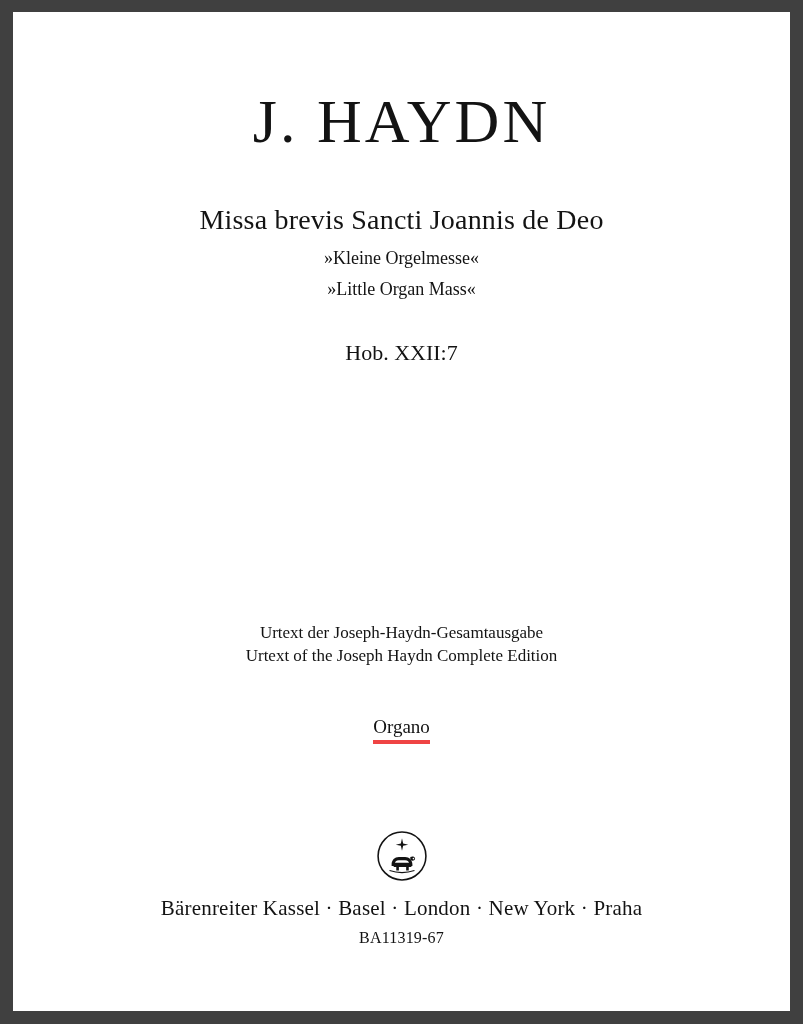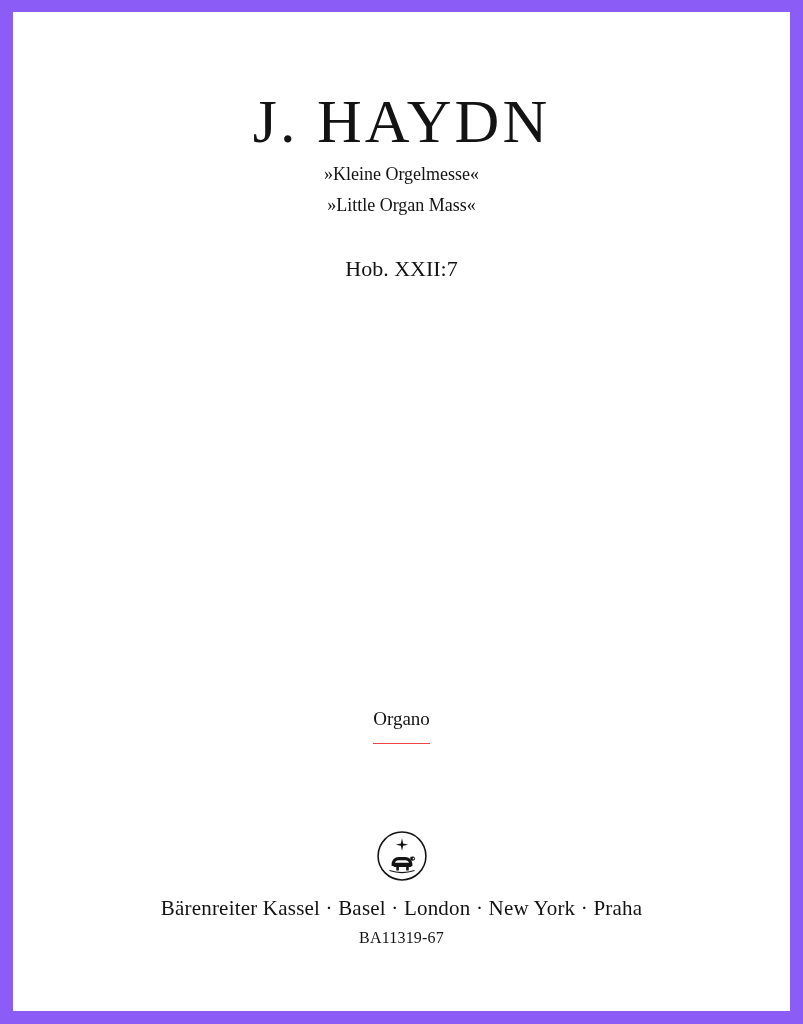--- a/index.html
+++ b/index.html
@@ -12,21 +12,21 @@
     height: 1024px;
     font-family: "Liberation Serif", serif;
     color: #111111;
     overflow: hidden;
   }
 
   .page {
     position: relative;
     width: 803px;
     height: 1024px;
-    background: #8b5cf6;
+    background: #404040;
     box-sizing: border-box;
     padding: 12px 13px 13px 13px;
   }
 
   .sheet {
     position: relative;
     width: 100%;
     height: 100%;
     background: #ffffff;
     box-sizing: border-box;
@@ -96,22 +96,22 @@
     font-size: 17px;
     color: #131313;
     line-height: 1.35;
   }
 
   .part-name {
     margin-top: 48px;
     font-size: 19px;
     color: #131313;
     text-align: center;
-    border-bottom: 1px solid #ef4444;
-    padding-bottom: 13px;
+    border-bottom: 4px solid #ef4444;
+    padding-bottom: 2px;
     display: inline-block;
   }
 
   .part-wrap {
     text-align: center;
   }
 
   .logo {
     margin-top: 86px;
     width: 52px;
@@ -136,29 +136,34 @@
   }
 </style>
 </head>
 <body>
 
 <div class="page">
   <div class="sheet">
 
     <div class="composer">J. HAYDN</div>
 
+    <div class="work-title">Missa brevis Sancti Joannis de Deo</div>
 
     <div class="subtitle-de">»Kleine Orgelmesse«</div>
 
     <div class="subtitle-en">»Little Organ Mass«</div>
 
     <div class="catalog">Hob. XXII:7</div>
 
     <div class="spacer-large"></div>
 
+    <div class="edition-block">
+      <div class="edition-de">Urtext der Joseph-Haydn-Gesamtausgabe</div>
+      <div class="edition-en">Urtext of the Joseph Haydn Complete Edition</div>
+    </div>
 
     <div class="part-wrap">
       <div class="part-name">Organo</div>
     </div>
 
     <svg class="logo" viewBox="0 0 100 100">
       <circle cx="50" cy="50" r="46" fill="none" stroke="#131313" stroke-width="3"></circle>
       <g fill="#131313">
         <path d="M50 16 L52.2 26 L62 28.2 L52.2 30.4 L50 40 L47.8 30.4 L38 28.2 L47.8 26 Z"></path>
         <path d="M30 66 c0-8 6-14 14-14 h12 c8 0 14 6 14 14 v3 h-6 v-3 c0-5-3-8-8-8 h-12 c-5 0-8 3-8 8 v3 h-6 z"></path>

